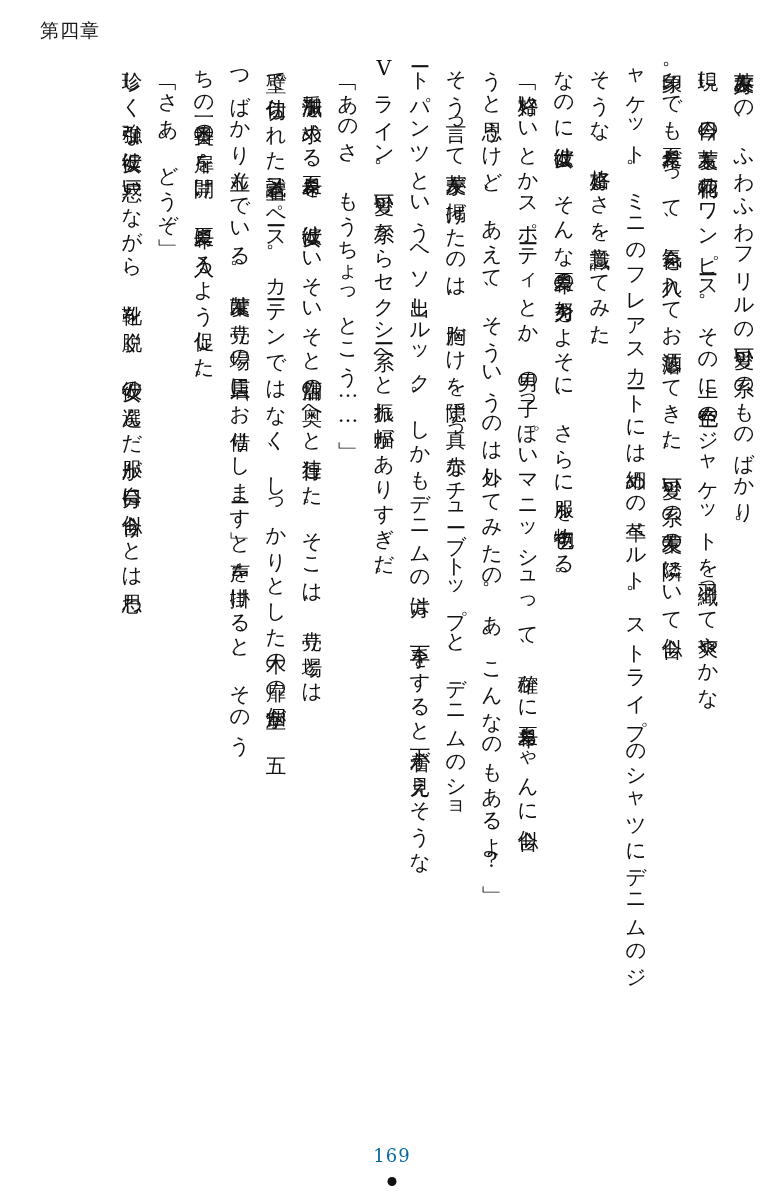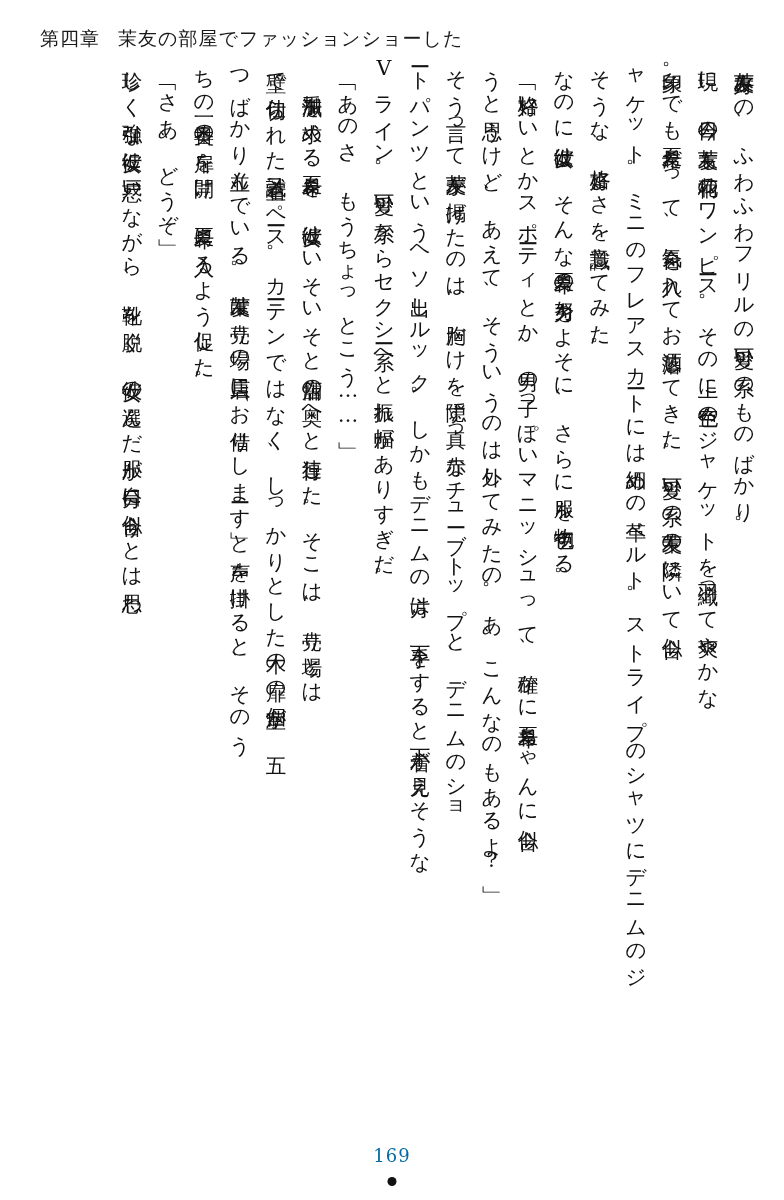--- a/index.html
+++ b/index.html
@@ -25,21 +25,21 @@
   }
 
   
   .header {
     position: absolute;
     top: 18px;
     left: 40px;
     right: 40px;
     height: 34px;
     display: flex;
-    align-items: flex-end;
+    align-items: flex-start;
     gap: 18px;
     font-size: 19px;
     letter-spacing: 1px;
     font-weight: 500;
     color: #1a1a1a;
   }
   .header .chapter-num {
     white-space: nowrap;
   }
   .header .chapter-title {
@@ -100,21 +100,20 @@
     background: #111111;
   }
 </style>
 </head>
 <body>
 
 <div class="page">
 
   <div class="header">
     <span class="chapter-num">第四章</span>
-    <span class="chapter-title">茉友の部屋でファッションショーした</span>
   </div>
 
   <div class="body-area">
       <div class="vline">茉友好みの、ふわふわフリルの可愛い系のものばかり。</div>
       <div class="vline">現に、今日の茉友も花柄のワンピース。その上に空色のジャケットを羽織って爽やかな</div>
       <div class="vline">印象。でも夏希だって、気合を入れてお洒落してきた。可愛い系の茉友の隣にいて似合</div>
       <div class="vline">ャケット。ミニのフレアスカートには細めの革ベルト。ストライプのシャツにデニムのジ</div>
       <div class="vline">そうな、格好よさを意識してみた。</div>
       <div class="vline">なのに彼女は、そんな夏希の努力をよそに、さらに服を物色する。</div>
       <div class="vline indent-1">「格好いいとかスポーティとか、男の子っぽいマニッシュって、確かに夏希ちゃんに似合</div>

